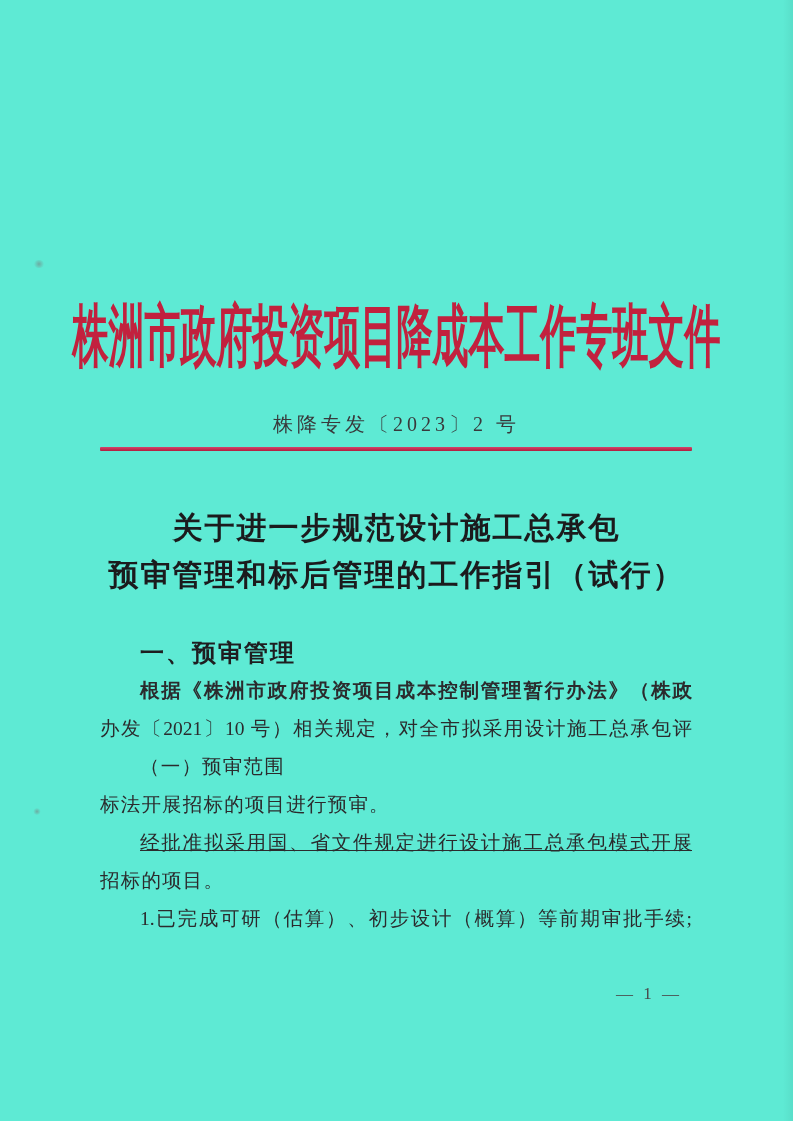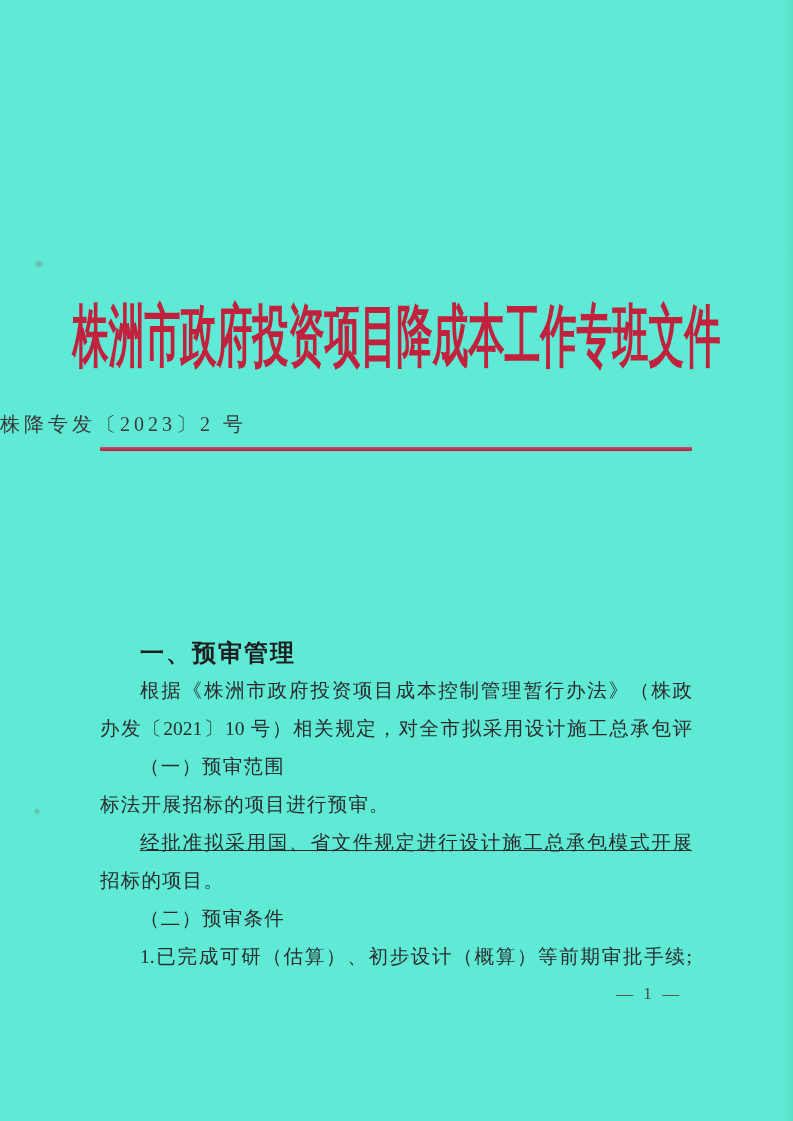--- a/index.html
+++ b/index.html
@@ -40,20 +40,21 @@
     transform-origin: center top;
     letter-spacing: 0px;
   }
 
   
   .doc-number {
     position: absolute;
     top: 411px;
     left: 0;
     width: 100%;
+    text-align: center;
     font-size: 20px;
     letter-spacing: 4px;
     color: #39393b;
   }
 
   
   .red-rule {
     position: absolute;
     top: 447px;
     left: 100px;
@@ -123,28 +124,31 @@
   <div class="scan-edge"></div>
   <div class="scan-dot d1"></div>
   <div class="scan-dot d2"></div>
 
   <div class="banner" style="color: rgb(194, 33, 62);">株洲市政府投资项目降成本工作专班文件</div>
 
   <div class="doc-number">株降专发〔2023〕2 号</div>
 
   <div class="red-rule"></div>
 
+  <div class="doc-title">
+    <div>关于进一步规范设计施工总承包</div>
+    <div>预审管理和标后管理的工作指引（试行）</div>
+  </div>
 
   <div class="body-block">
     <div class="bl hd indent">一、预审管理</div>
-    <div class="bl indent jl" style="color: rgb(43, 43, 45);">根据《株洲市政府投资项目成本控制管理暂行办法》（株政</div>
+    <div class="bl indent jl" style="color: rgb(43, 43, 45); font-weight: bold;">根据《株洲市政府投资项目成本控制管理暂行办法》（株政</div>
     <div class="bl jl" style="color: rgb(43, 43, 45);">办发〔2021〕10 号）相关规定，对全市拟采用设计施工总承包评</div>
     <div class="bl indent" style="color: rgb(43, 43, 45);">（一）预审范围</div>
     <div class="bl" style="color: rgb(43, 43, 45);">标法开展招标的项目进行预审。</div>
     <div class="bl indent jl" style="color: rgb(43, 43, 45); text-decoration: underline;">经批准拟采用国、省文件规定进行设计施工总承包模式开展</div>
     <div class="bl" style="color: rgb(43, 43, 45);">招标的项目。</div>
-    <div class="bl indent" style="color: rgb(43, 43, 45);">（二）预审条件</div>
     <div class="bl indent jl" style="color: rgb(43, 43, 45);">1.已完成可研（估算）、初步设计（概算）等前期审批手续;</div>
   </div>
 
   <div class="page-number">— 1 —</div>
 
 </div>
 
 </body></html>

